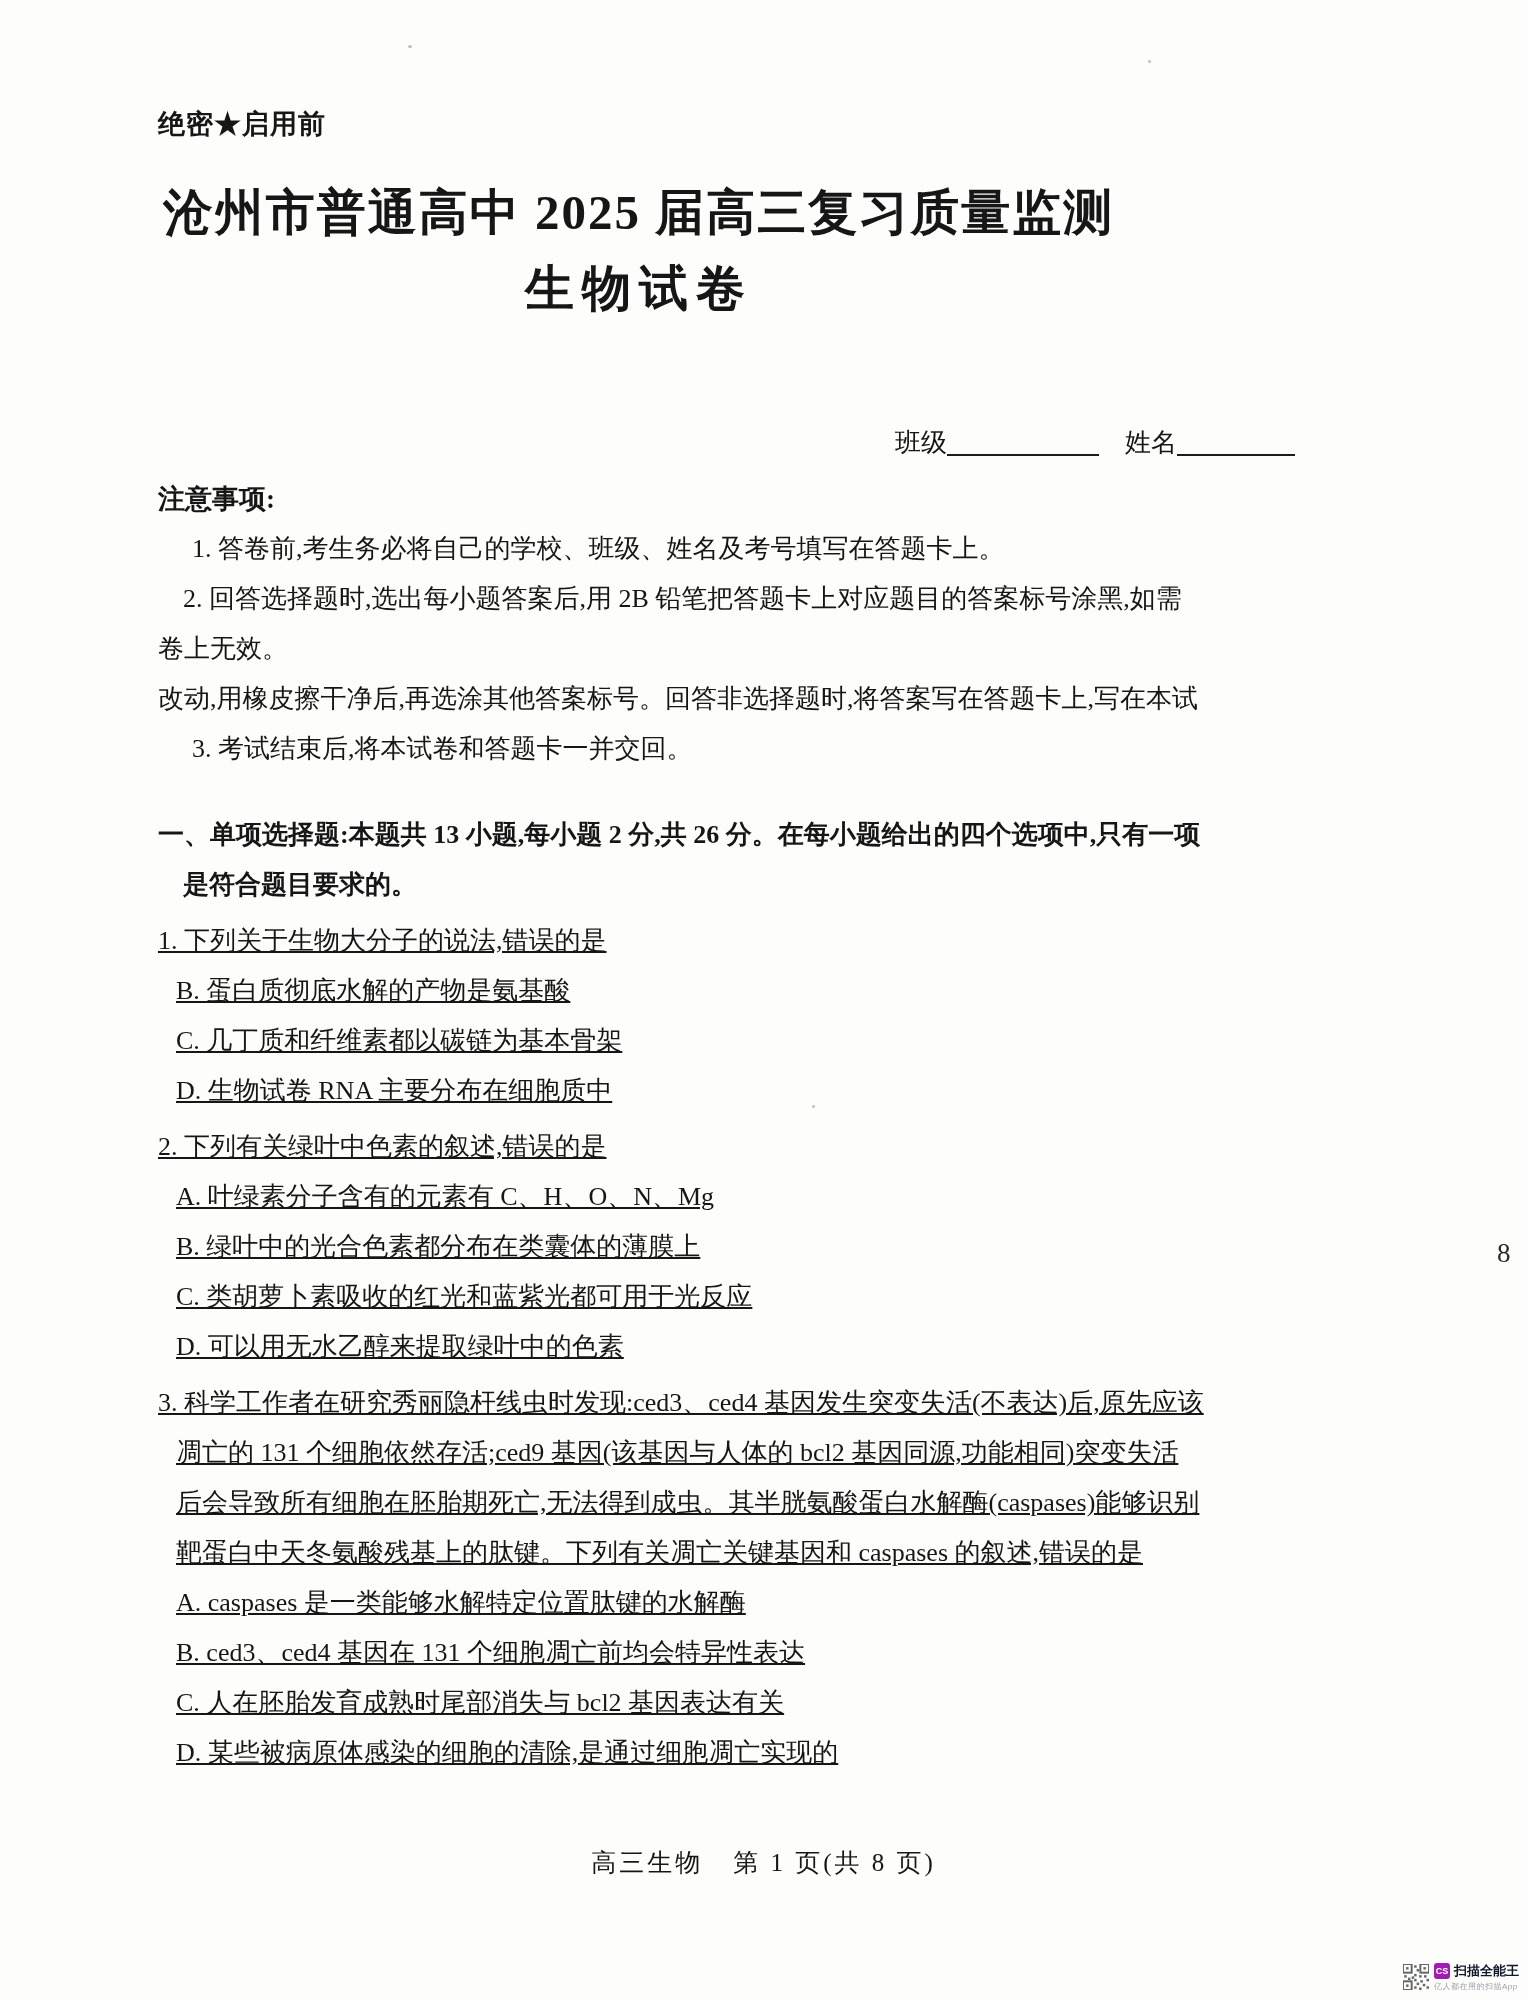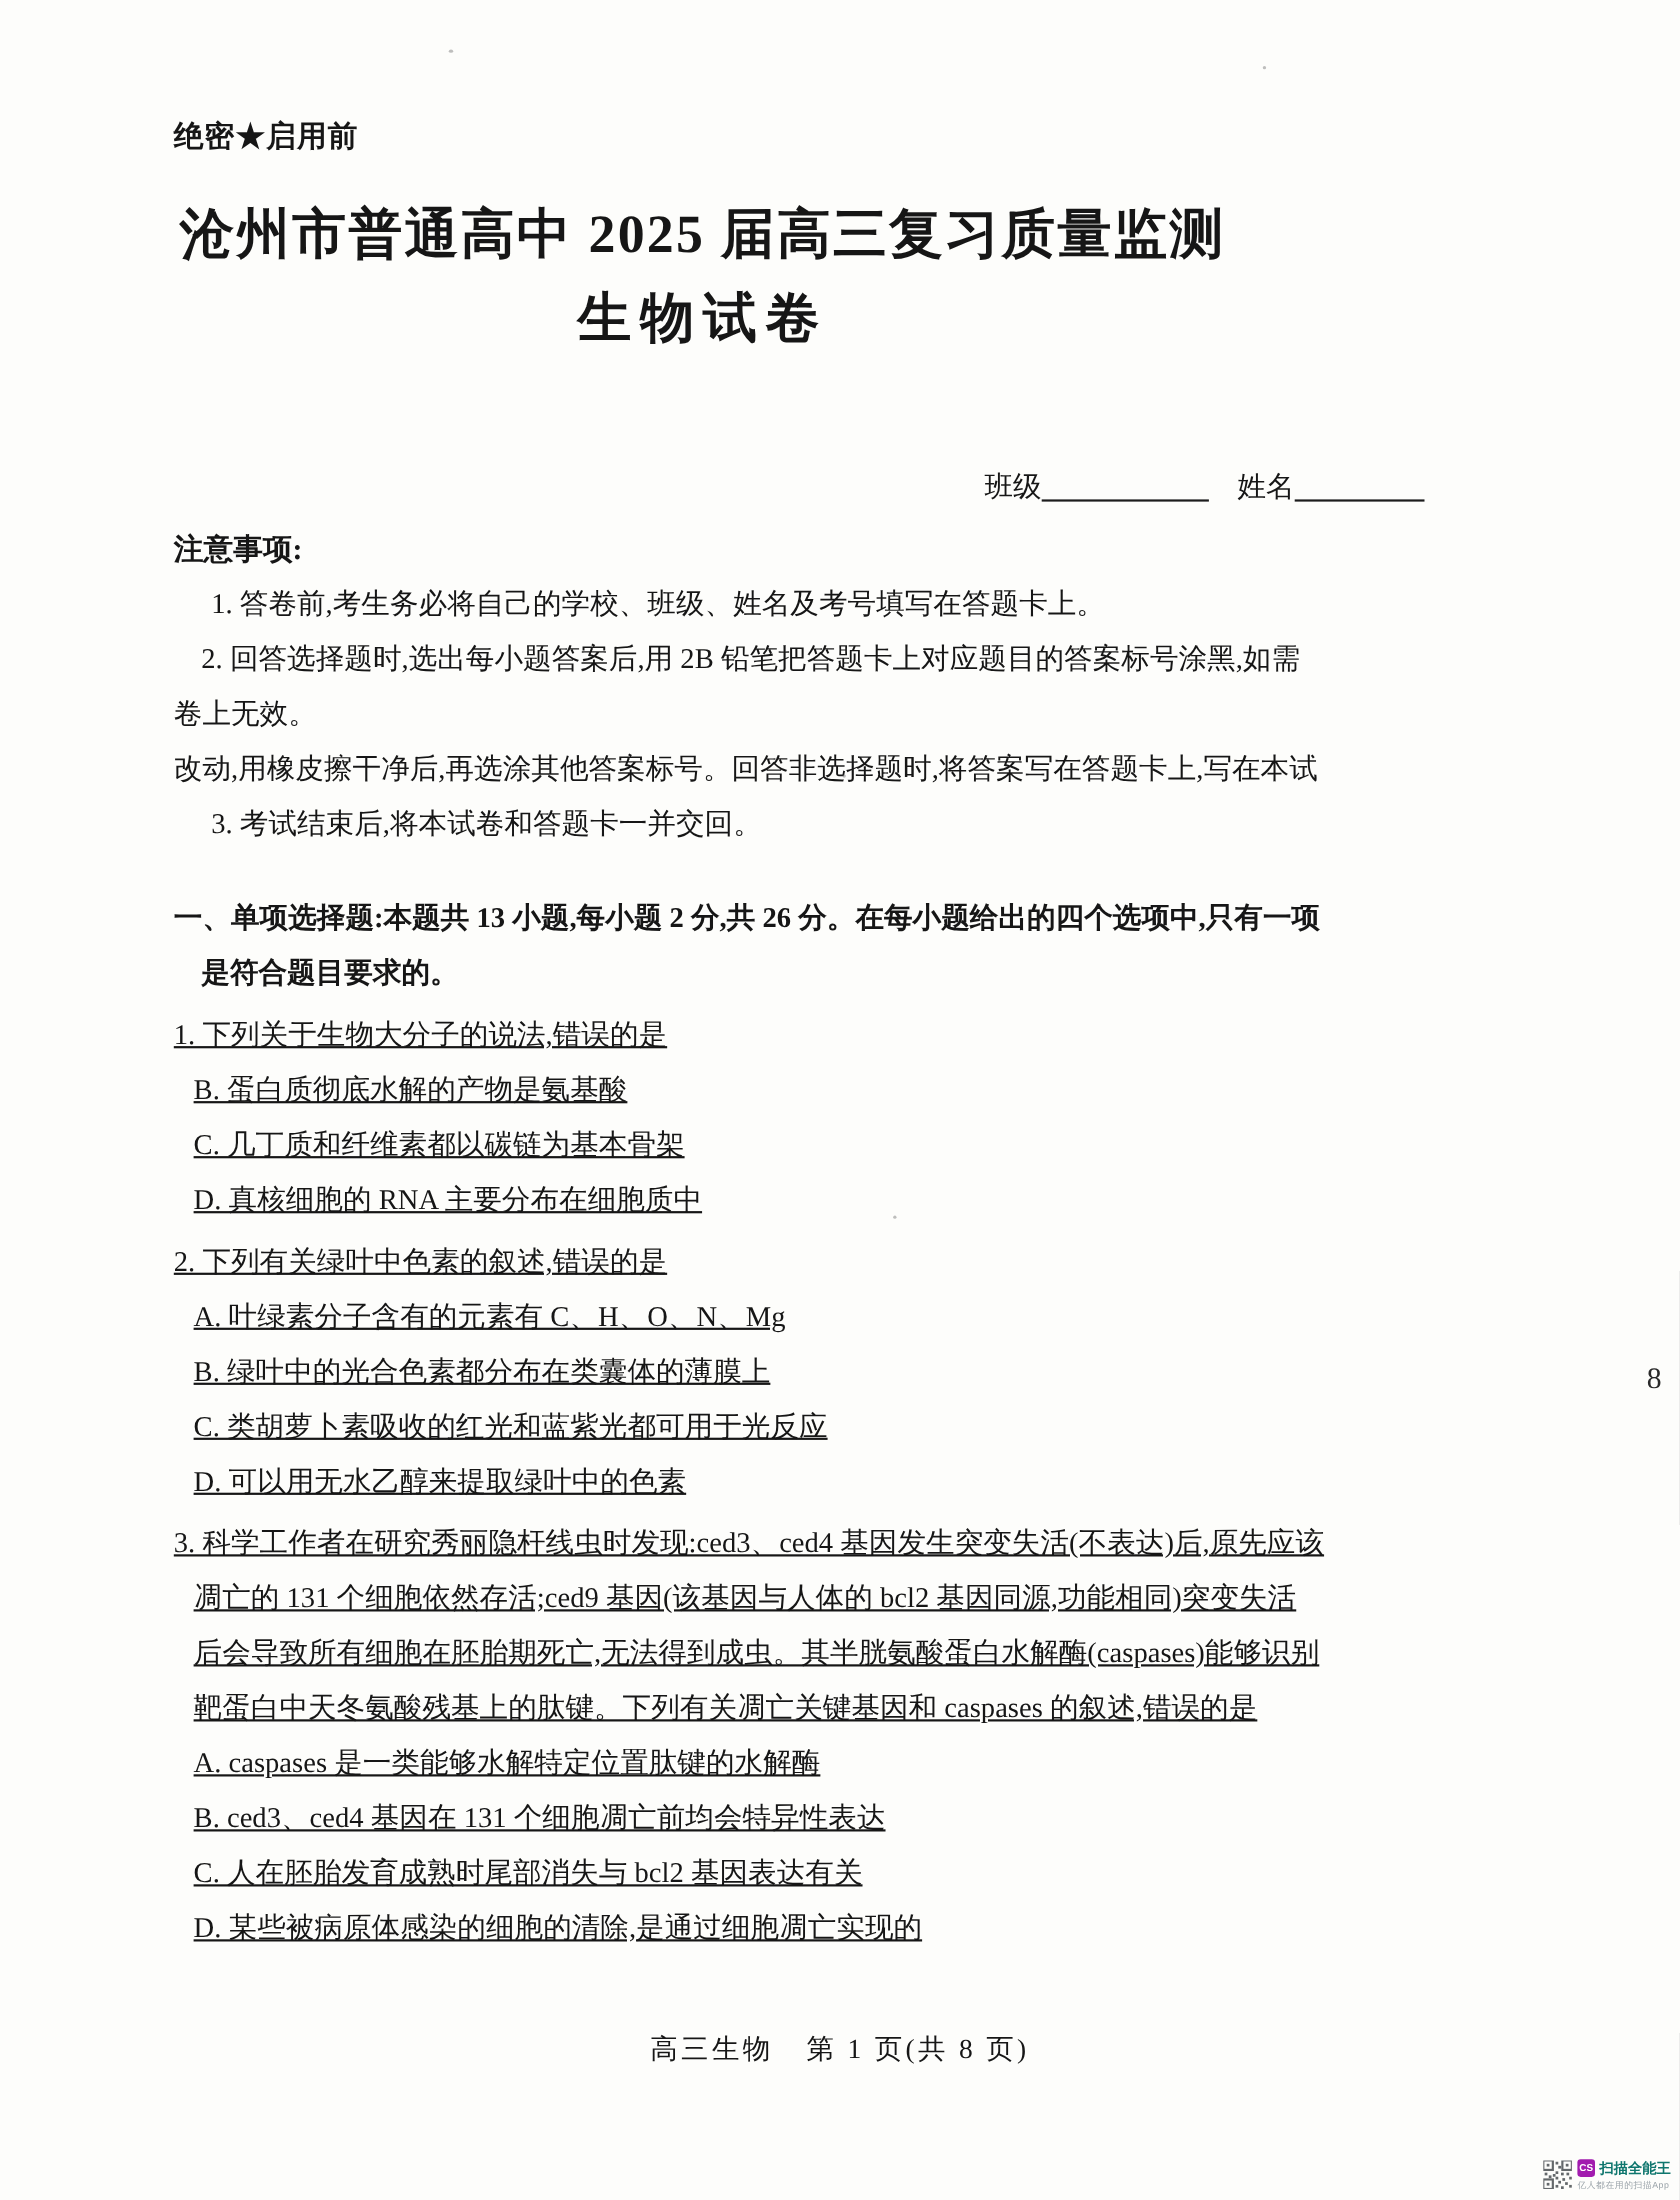--- a/index.html
+++ b/index.html
@@ -45,21 +45,21 @@
   .qr{width:26px;height:26px;opacity:.85;}
   .wm-right{display:flex;flex-direction:column;gap:1px;}
   .wm-top{display:flex;align-items:center;gap:4px;}
   .cs-logo{
     width:16px;height:16px;border-radius:3px;
     background:#a21caf;color:#ffffff;
     font-size:9px;font-weight:bold;
     display:inline-flex;align-items:center;justify-content:center;
     letter-spacing:0;
   }
-  .wm-name{font-size:13px;font-weight:bold;color:#0f766e;}
+  .wm-name{font-size:13px;font-weight:bold;color:#0f172a;}
   .wm-tagline{font-size:8px;color:#9aa3a9;letter-spacing:.5px;}
 </style>
 </head>
 <body>
 
 <div class="page">
 
   <div class="content body-text">
 
     <div class="classification">绝密★启用前</div>
@@ -86,21 +86,21 @@
 
     <div class="section-heading">
       <div class="line">一、单项选择题:本题共 13 小题,每小题 2 分,共 26 分。在每小题给出的四个选项中,只有一项</div>
       <div class="line ind-md">是符合题目要求的。</div>
     </div>
 
     <div class="question">
       <div class="line">1. 下列关于生物大分子的说法,错误的是</div>
       <div class="line ind-sm">B. 蛋白质彻底水解的产物是氨基酸</div>
       <div class="line ind-sm">C. 几丁质和纤维素都以碳链为基本骨架</div>
-      <div class="line ind-sm">D. 真核细胞的 RNA 主要分布在细胞质中</div>
+      <div class="line ind-sm">D. 生物试卷 RNA 主要分布在细胞质中</div>
     </div>
 
     <div class="question">
       <div class="line">2. 下列有关绿叶中色素的叙述,错误的是</div>
       <div class="line ind-sm">A. 叶绿素分子含有的元素有 C、H、O、N、Mg</div>
       <div class="line ind-sm">B. 绿叶中的光合色素都分布在类囊体的薄膜上</div>
       <div class="line ind-sm">C. 类胡萝卜素吸收的红光和蓝紫光都可用于光反应</div>
       <div class="line ind-sm">D. 可以用无水乙醇来提取绿叶中的色素</div>
     </div>
 

